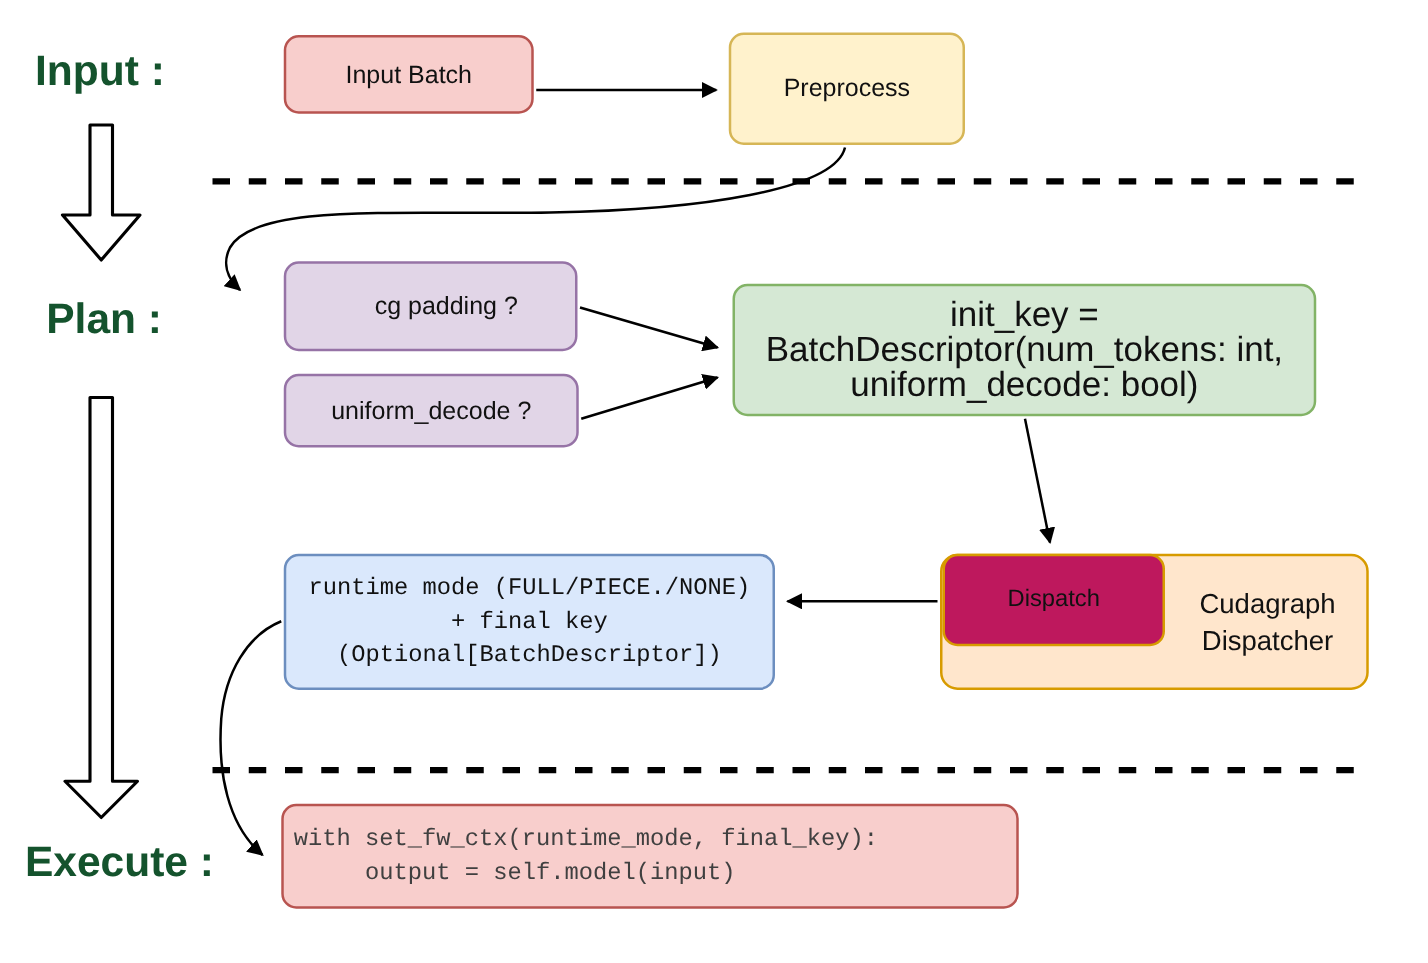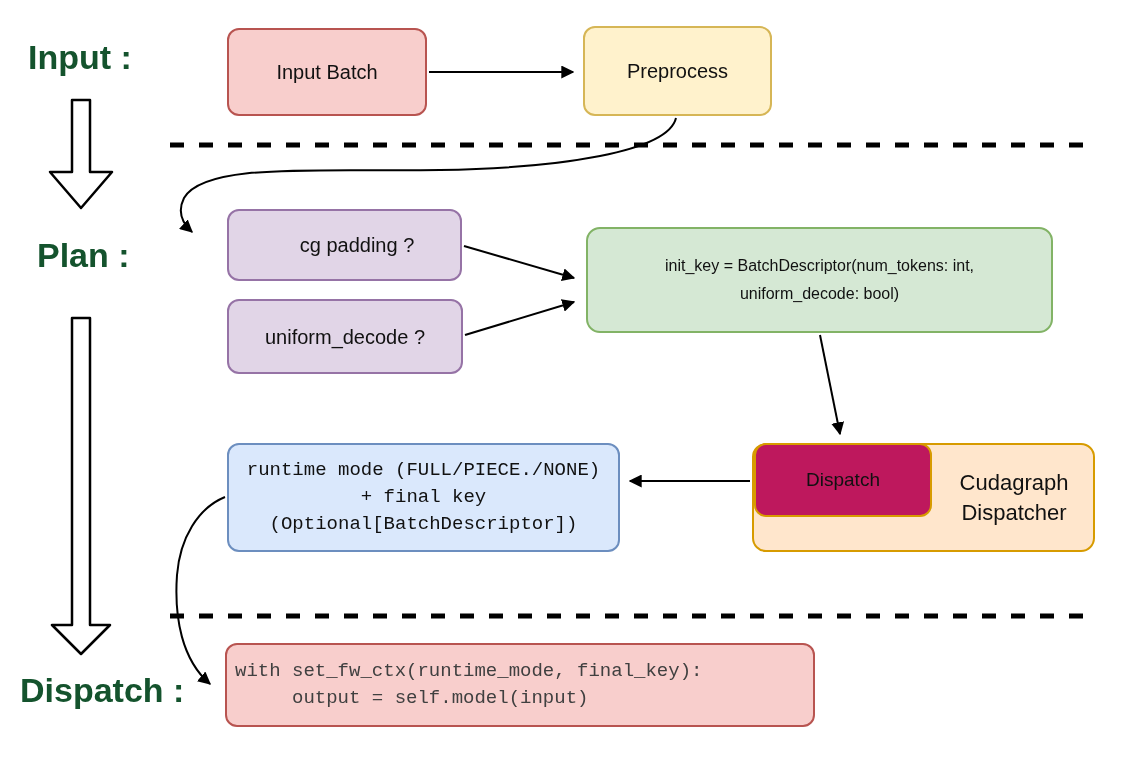--- a/index.html
+++ b/index.html
@@ -22,45 +22,45 @@
   .node-orange-inner{background:#be185d;border-color:#d79b00;}
   .code-box{
     align-items:flex-start;justify-content:center;text-align:left;
     font-family:"Liberation Mono","DejaVu Sans Mono",monospace;
     font-size:19px;line-height:27px;color:#404040;padding-left:8px;
   }
   .code-box div{white-space:pre;}
   #connector-layer{position:absolute;left:0;top:0;width:1142px;height:770px;pointer-events:none;}
   .cud-label{font-size:22px;line-height:30px;}
   .blue-text{font-size:19px;line-height:27px;font-family:Liberation Mono, monospace;}
-  .green-text{font-size:16px;line-height:28px;border-radius:14px;}
+  .green-text{font-size:28px;line-height:28px;}
   .dispatch-text{font-size:19px;}
 </style>
 </head>
 <body>
 
 <div id="canvas">
 
   <div class="stage-label" style="left:28px;top:38px;">Input :</div>
   <div class="stage-label" style="left:37px;top:236px;">Plan :</div>
-  <div class="stage-label" style="left:20px;top:671px;">Dispatch :</div>
+  <div class="stage-label" style="left:20px;top:671px;">Execute :</div>
 
-  <div class="node node-red" style="left:227px;top:28px;width:200px;height:88px;">
+  <div class="node node-red" style="left:227px;top:28px;width:200px;height:63px;">
     <div>Input Batch</div>
   </div>
 
   <div class="node node-yellow" style="left:583px;top:26px;width:189px;height:90px;">
     <div>Preprocess</div>
   </div>
 
   <div class="node node-purple" style="left:227px;top:209px;width:235px;height:72px;padding-left:25px;">
     <div>cg padding ?</div>
   </div>
 
-  <div class="node node-purple" style="left:227px;top:299px;width:236px;height:75px;">
+  <div class="node node-purple" style="left:227px;top:299px;width:236px;height:59px;">
     <div>uniform_decode ?</div>
   </div>
 
   <div class="node node-green green-text" style="left:586px;top:227px;width:467px;height:106px;">
     <div>init_key = BatchDescriptor(num_tokens: int,</div>
     <div>uniform_decode: bool)</div>
   </div>
 
   <div class="node node-orange-outer" style="left:752px;top:443px;width:343px;height:109px;border-radius:14px;"></div>
   <div class="node node-orange-inner dispatch-text" style="left:754px;top:443px;width:178px;height:74px;">

